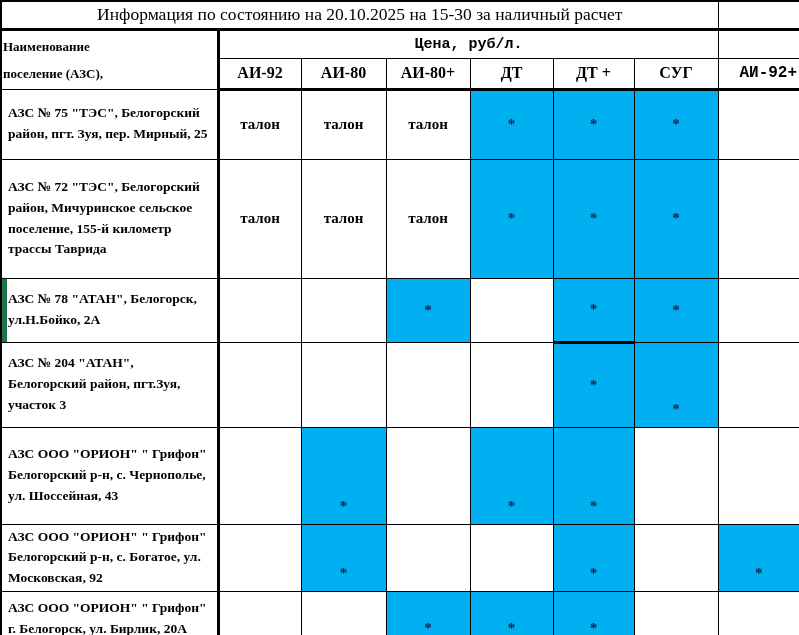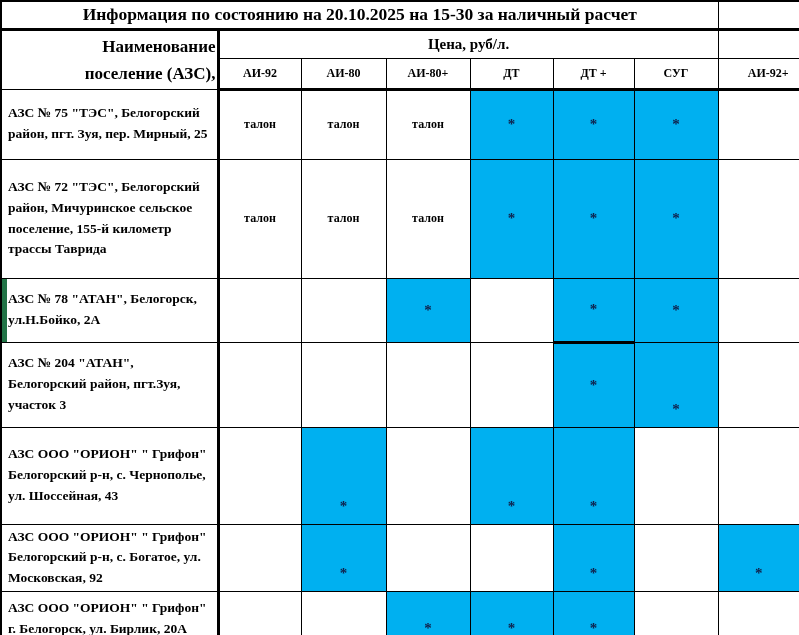--- a/index.html
+++ b/index.html
@@ -3,58 +3,58 @@
 <meta charset="utf-8">
 <style>
   :root{
     --available-highlight:#00B0F0;
     --row-marker:#217346;
     --grid:#000000;
   }
   html,body{margin:0;padding:0;background:#ffffff;}
   body{width:799px;height:635px;overflow:hidden;}
   .serif{font-family:"Liberation Serif","DejaVu Serif",serif;}
-  .sans{font-family:Liberation Serif, serif;}
+  .sans{font-family:Liberation Mono, monospace;}
 
   table.price-table{
     width:799px;
     border-collapse:collapse;
     table-layout:fixed;
     border:2px solid var(--grid);
   }
   .price-table td,.price-table th{
     border:1.5px solid var(--grid);
     color:#000;
     overflow:hidden;
     box-sizing:border-box;
   }
 
   
   tr.title-row{height:28px;}
   td.title-cell{
     border-bottom-width:3px;
-    font-weight:bold;font-size:17.5px;
+    font-weight:normal;font-size:17.5px;
     text-align:center;vertical-align:middle;
     white-space:nowrap;
   }
   td.title-side{border-bottom-width:3px;background:#fff;}
 
   tr.group-row{height:29px;}
   td.op-head{
-    font-weight:bold;font-size:17px;line-height:27px;
-    text-align:right;vertical-align:middle;
+    font-weight:bold;font-size:13px;line-height:27px;
+    text-align:left;vertical-align:middle;
     border-right-width:3px;
   }
   td.price-group{
     font-weight:bold;font-size:15px;
     text-align:center;vertical-align:middle;
   }
   tr.fuel-row{height:31px;}
   tr.fuel-row th{
-    font-weight:bold;font-size:12px;
+    font-weight:bold;font-size:16px;
     text-align:center;vertical-align:middle;
     border-bottom-width:3px;
   }
   th.fuel-extra{
     font-size:14px;text-align:left;padding-left:20px;
   }
   td.empty-head{background:#fff;}
 
   
   tr.r1{height:70px;}
@@ -66,21 +66,21 @@
   tr.r7{height:55px;}
 
   td.name-cell{
     text-align:left;vertical-align:middle;
     font-weight:bold;font-size:13.5px;line-height:1.55;
     padding:2px 4px 2px 6px;
     border-right-width:3px;
   }
   td.val{
     text-align:center;vertical-align:middle;
-    font-weight:bold;font-size:12px;
+    font-weight:bold;font-size:15px;
   }
   td.hl{background:var(--available-highlight);}
   td.star{font-size:15px;color:#10204a;}
   td.vb{vertical-align:bottom;padding-bottom:9px;}
   td.bthick{border-bottom-width:3px;}
 
   
   td.green-mark{position:relative;}
   td.green-mark::after{
     content:"";position:absolute;left:0;top:0;bottom:0;width:5px;

